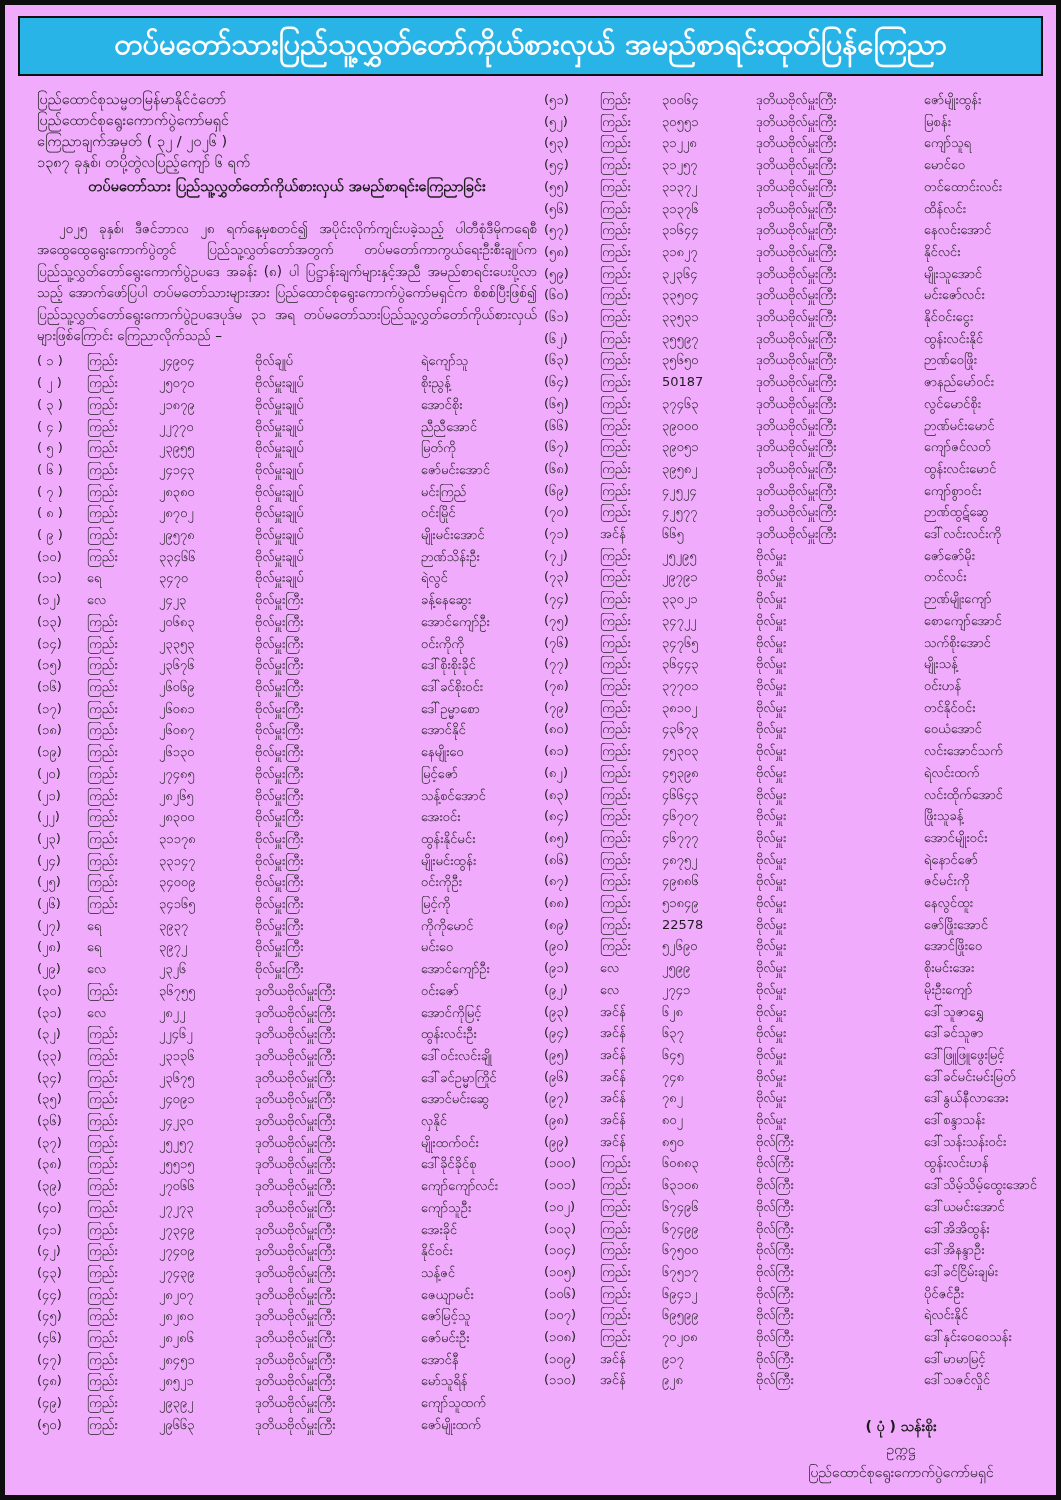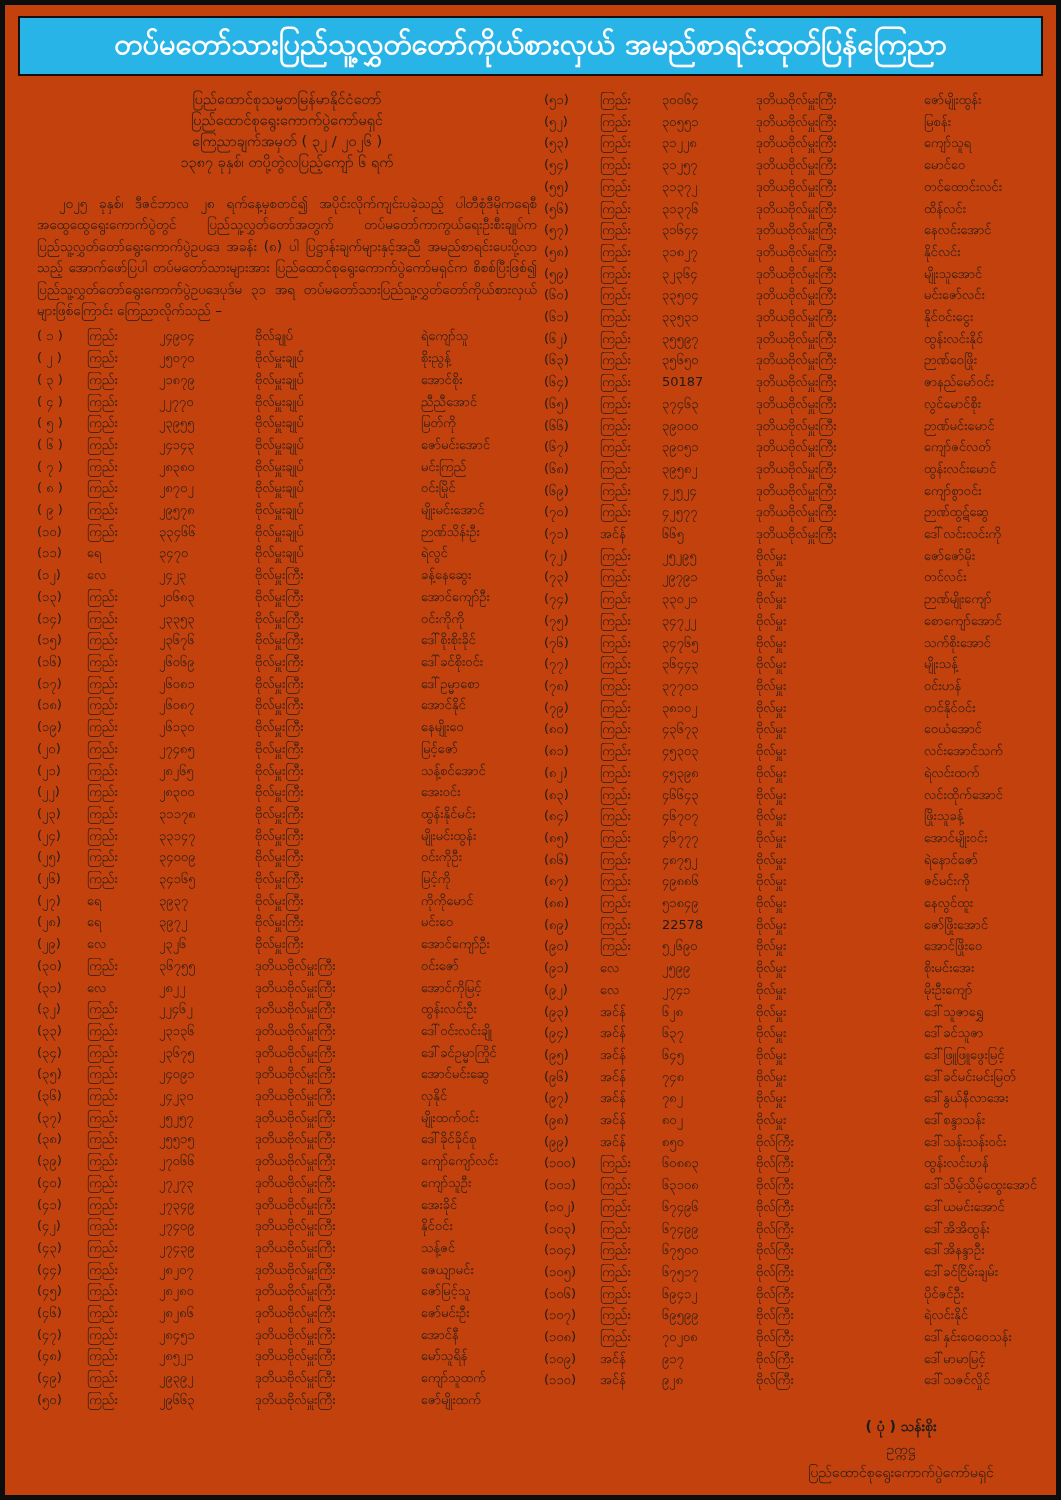--- a/index.html
+++ b/index.html
@@ -1,31 +1,31 @@
 <!DOCTYPE html>
 <html><head>
 <meta charset="utf-8">
 <style>
   html,body{margin:0;padding:0;background:#e8e8e8;}
   .page{
-    position:relative;width:1061px;height:1500px;background:#c2410c;
+    position:relative;width:1061px;height:1500px;background:#f0abfc;
     font-family:"DejaVu Sans",sans-serif;color:#1c1c1c;overflow:hidden;
     box-sizing:border-box;border:5px solid #0d0d0d;
   }
   .banner{
     position:absolute;left:13px;top:11px;width:1025px;height:60px;
     background:#29b4e8;border:2px solid #101010;box-sizing:border-box;
     display:flex;align-items:center;justify-content:center;
   }
   .banner-title{
     color:#ffffff;font-size:29px;font-weight:bold;white-space:nowrap;
   }
   .col-left{position:absolute;left:32px;top:84px;width:500px;}
   .col-right{position:absolute;left:539px;top:84px;width:498px;}
-  .doc-head{ text-align:center;font-size:14.5px;line-height:21px; }
+  .doc-head{ text-align:left;font-size:14.5px;line-height:21px; }
   .doc-head .hline{white-space:nowrap;}
   .doc-title{ text-align:center;font-size:14.5px;font-weight:bold;line-height:23px;margin-top:2px;white-space:nowrap;}
   .intro{
     margin-top:20px;font-size:13.5px;line-height:21.4px;text-align:justify;
     text-indent:22px;
   }
   .tbl{margin-top:4px;}
   .thead{
     display:grid;grid-template-columns:50px 168px 166px 1fr;
     font-weight:bold;font-size:13.5px;line-height:24px;
@@ -52,20 +52,21 @@
     <div class="banner-title" style="color: rgb(255, 255, 255);">တပ်မတော်သားပြည်သူ့လွှတ်တော်ကိုယ်စားလှယ် အမည်စာရင်းထုတ်ပြန်ကြေညာ</div>
   </div>
 
   <div class="col-left">
     <div class="doc-head">
       <div class="hline">ပြည်ထောင်စုသမ္မတမြန်မာနိုင်ငံတော်</div>
       <div class="hline">ပြည်ထောင်စုရွေးကောက်ပွဲကော်မရှင်</div>
       <div class="hline">ကြေညာချက်အမှတ် ( ၃၂ / ၂၀၂၆ )</div>
       <div class="hline">၁၃၈၇ ခုနှစ်၊ တပို့တွဲလပြည့်ကျော်  ၆  ရက်</div>
     </div>
+    <div class="doc-title">တပ်မတော်သား ပြည်သူ့လွှတ်တော်ကိုယ်စားလှယ် အမည်စာရင်းကြေညာခြင်း</div>
 
     <div class="intro">၂၀၂၅ ခုနှစ်၊ ဒီဇင်ဘာလ ၂၈ ရက်နေ့မှစတင်၍ အပိုင်းလိုက်ကျင်းပခဲ့သည့် ပါတီစုံဒီမိုကရေစီ အထွေထွေရွေးကောက်ပွဲတွင် ပြည်သူ့လွှတ်တော်အတွက် တပ်မတော်ကာကွယ်ရေးဦးစီးချုပ်က ပြည်သူ့လွှတ်တော်ရွေးကောက်ပွဲဥပဒေ အခန်း (၈) ပါ ပြဋ္ဌာန်းချက်များနှင့်အညီ အမည်စာရင်းပေးပို့လာသည့် အောက်ဖော်ပြပါ တပ်မတော်သားများအား ပြည်ထောင်စုရွေးကောက်ပွဲကော်မရှင်က စိစစ်ပြီးဖြစ်၍ ပြည်သူ့လွှတ်တော်ရွေးကောက်ပွဲဥပဒေပုဒ်မ ၃၁ အရ တပ်မတော်သားပြည်သူ့လွှတ်တော်ကိုယ်စားလှယ်များဖြစ်ကြောင်း ကြေညာလိုက်သည် –</div>
 
     <div class="tbl">
       <div id="rows-left">
           <div class="trow left">
             <div class="cell">( ၁ )</div>
             <div class="cell">ကြည်း</div>
             <div class="cell">၂၄၉၀၄</div>
             <div class="cell">ဗိုလ်ချုပ်</div>

